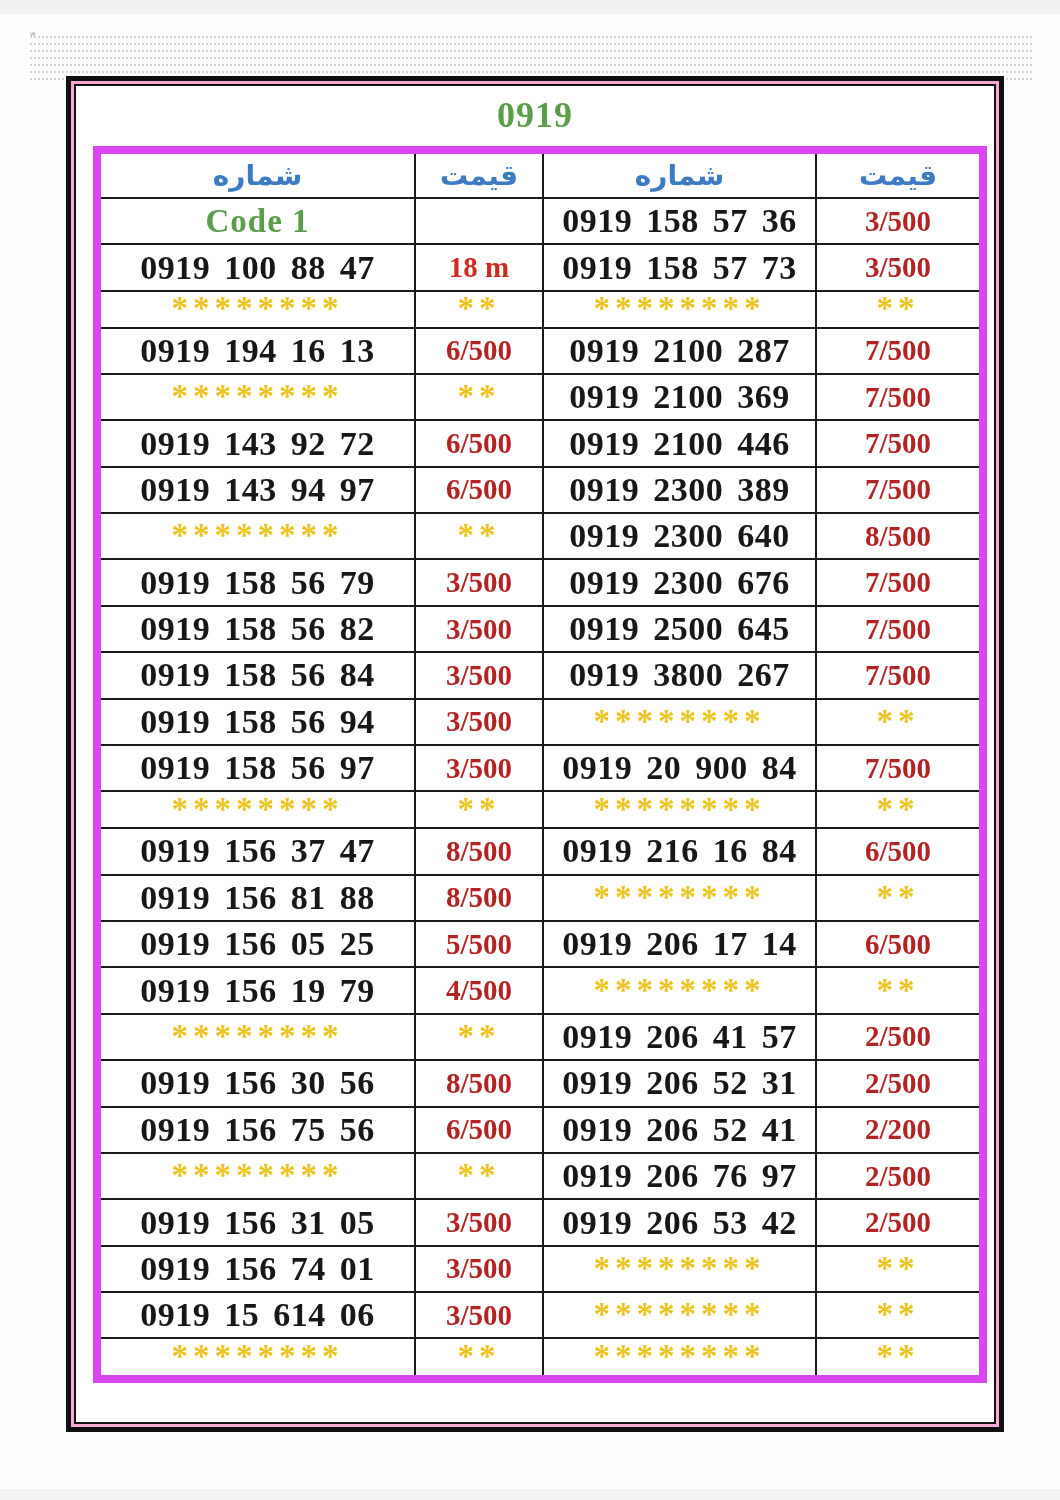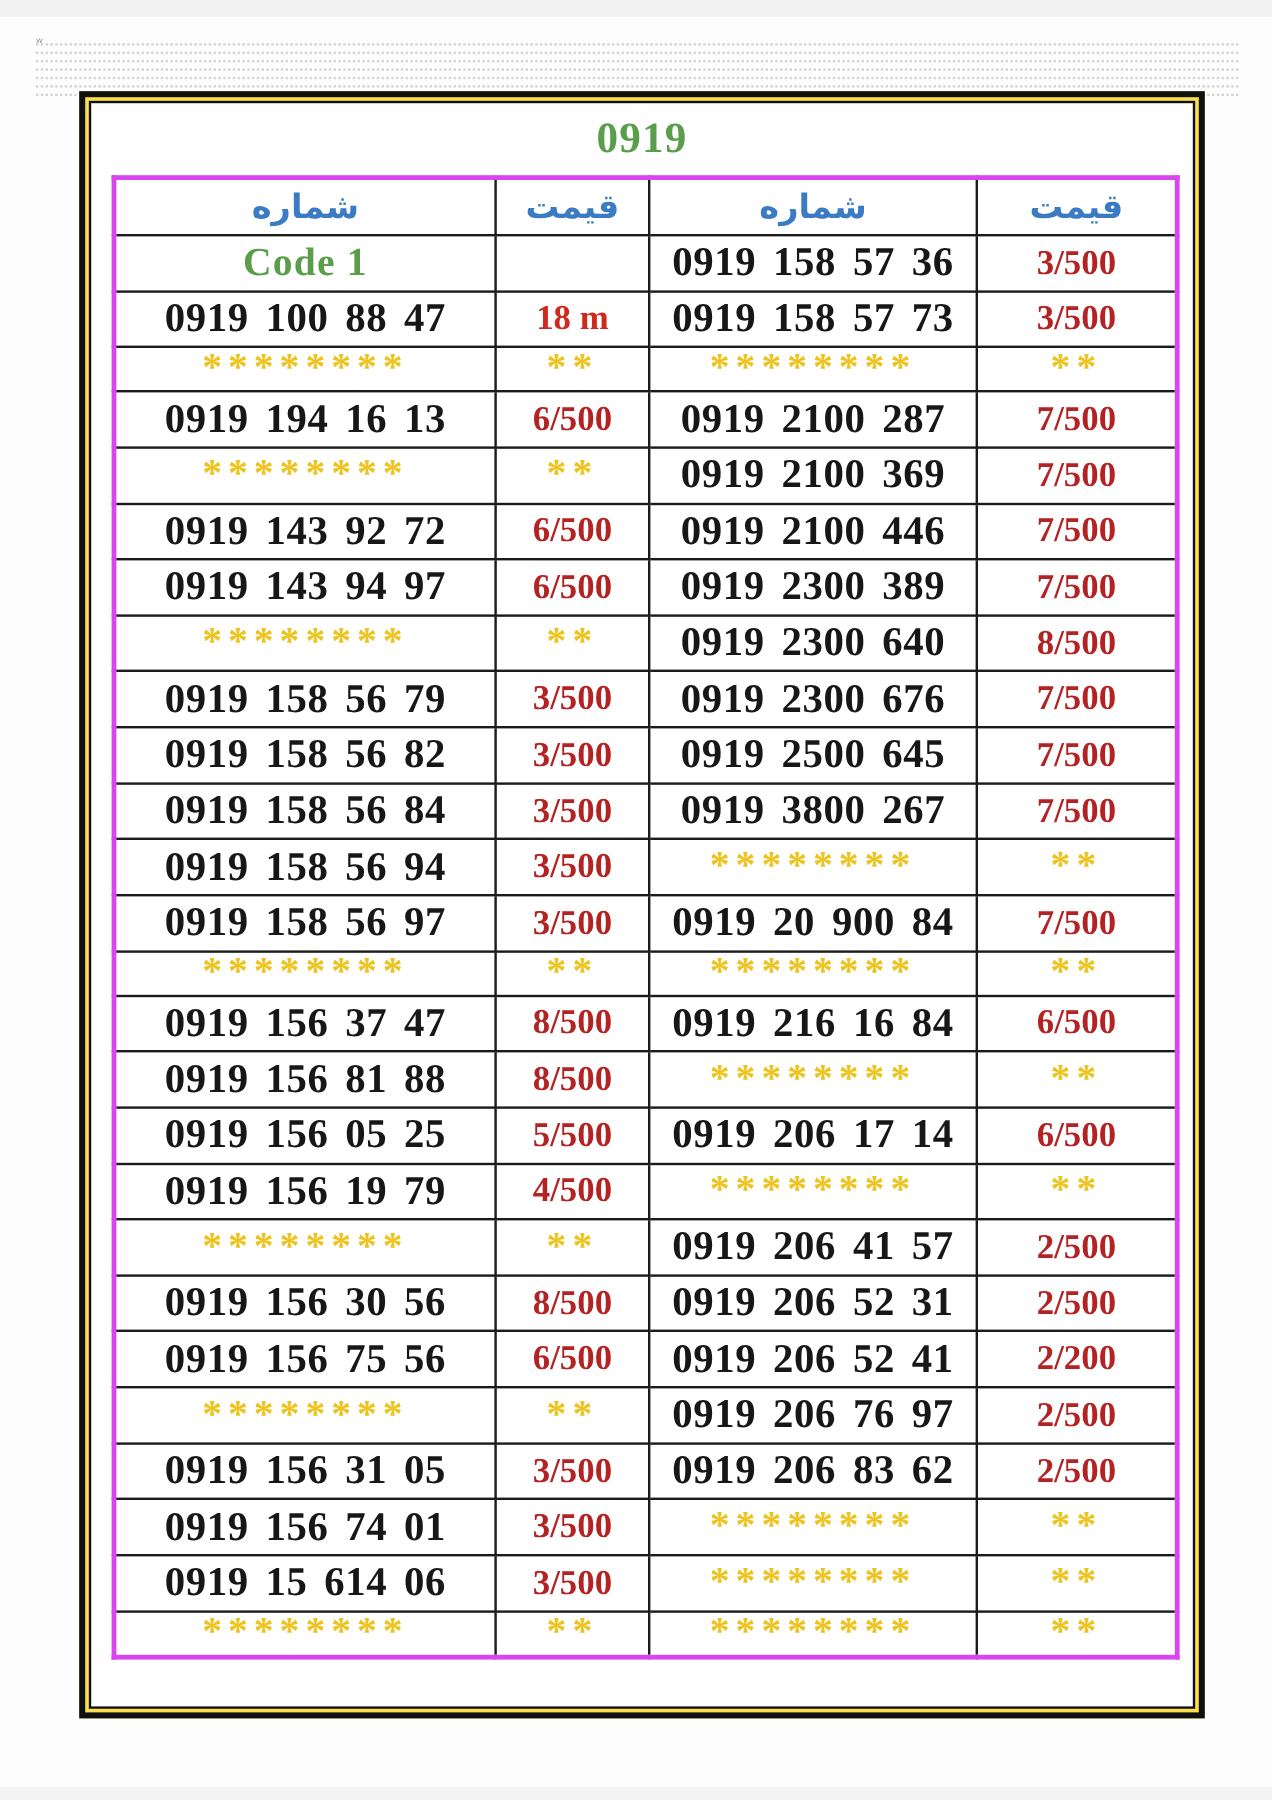--- a/index.html
+++ b/index.html
@@ -9,34 +9,34 @@
   }
   .top-strip{position:absolute;left:0;top:0;width:1060px;height:14px;background:#f1f1f1;}
   .bottom-strip{position:absolute;left:0;top:1489px;width:1060px;height:11px;background:#f3f3f3;}
 
   .scan-lines{position:absolute;left:30px;top:36px;width:1002px;}
   .scan-line{border-top:2px dotted #d4d4d4;height:5px;}
   .scan-mark{position:absolute;left:0;top:-6px;font:7px "DejaVu Sans",sans-serif;color:#9a9a9a;}
 
   .outer-frame{
     position:absolute;left:66px;top:76px;width:938px;height:1356px;
-    border:5px solid #101010;padding:3px;box-sizing:border-box;background:#fde047;
+    border:5px solid #101010;padding:3px;box-sizing:border-box;background:#f9a8d4;
   }
   .inner-frame{
     width:100%;height:100%;border:2px solid #101010;box-sizing:border-box;
     position:relative;background:#fff;
   }
   .page-title{
     position:absolute;left:0;top:8px;width:100%;text-align:center;
     font:bold 36px "Liberation Serif",serif;color:#5a9e4b;letter-spacing:1px;
   }
 
   table.price-table{
     position:absolute;left:17px;top:60px;width:890px;height:1237px;
-    border-collapse:collapse;table-layout:fixed;border:4px solid #d946ef;background:#fff;
+    border-collapse:collapse;table-layout:fixed;border:8px solid #d946ef;background:#fff;
   }
   .price-table th,.price-table td{
     border:2px solid #1b1b1b;text-align:center;vertical-align:middle;
     padding:0;overflow:hidden;white-space:nowrap;
   }
   .price-table thead tr{height:48px;}
   .price-table th{
     font:bold 28px "DejaVu Sans",sans-serif;color:#3a7bc4;direction:rtl;
   }
   td.num{font:bold 34px "Liberation Serif",serif;color:#171717;word-spacing:5px;letter-spacing:0.5px;margin-left:16px;}
@@ -211,21 +211,21 @@
           </tr>
           <tr>
             <td class="stars">********</td>
             <td class="stars">**</td>
             <td class="num">0919 206 76 97</td>
             <td class="price">2/500</td>
           </tr>
           <tr>
             <td class="num">0919 156 31 05</td>
             <td class="price">3/500</td>
-            <td class="num">0919 206 83 62</td>
+            <td class="num">0919 206 53 42</td>
             <td class="price">2/500</td>
           </tr>
           <tr>
             <td class="num">0919 156 74 01</td>
             <td class="price">3/500</td>
             <td class="stars">********</td>
             <td class="stars">**</td>
           </tr>
           <tr>
             <td class="num">0919 15 614 06</td>

